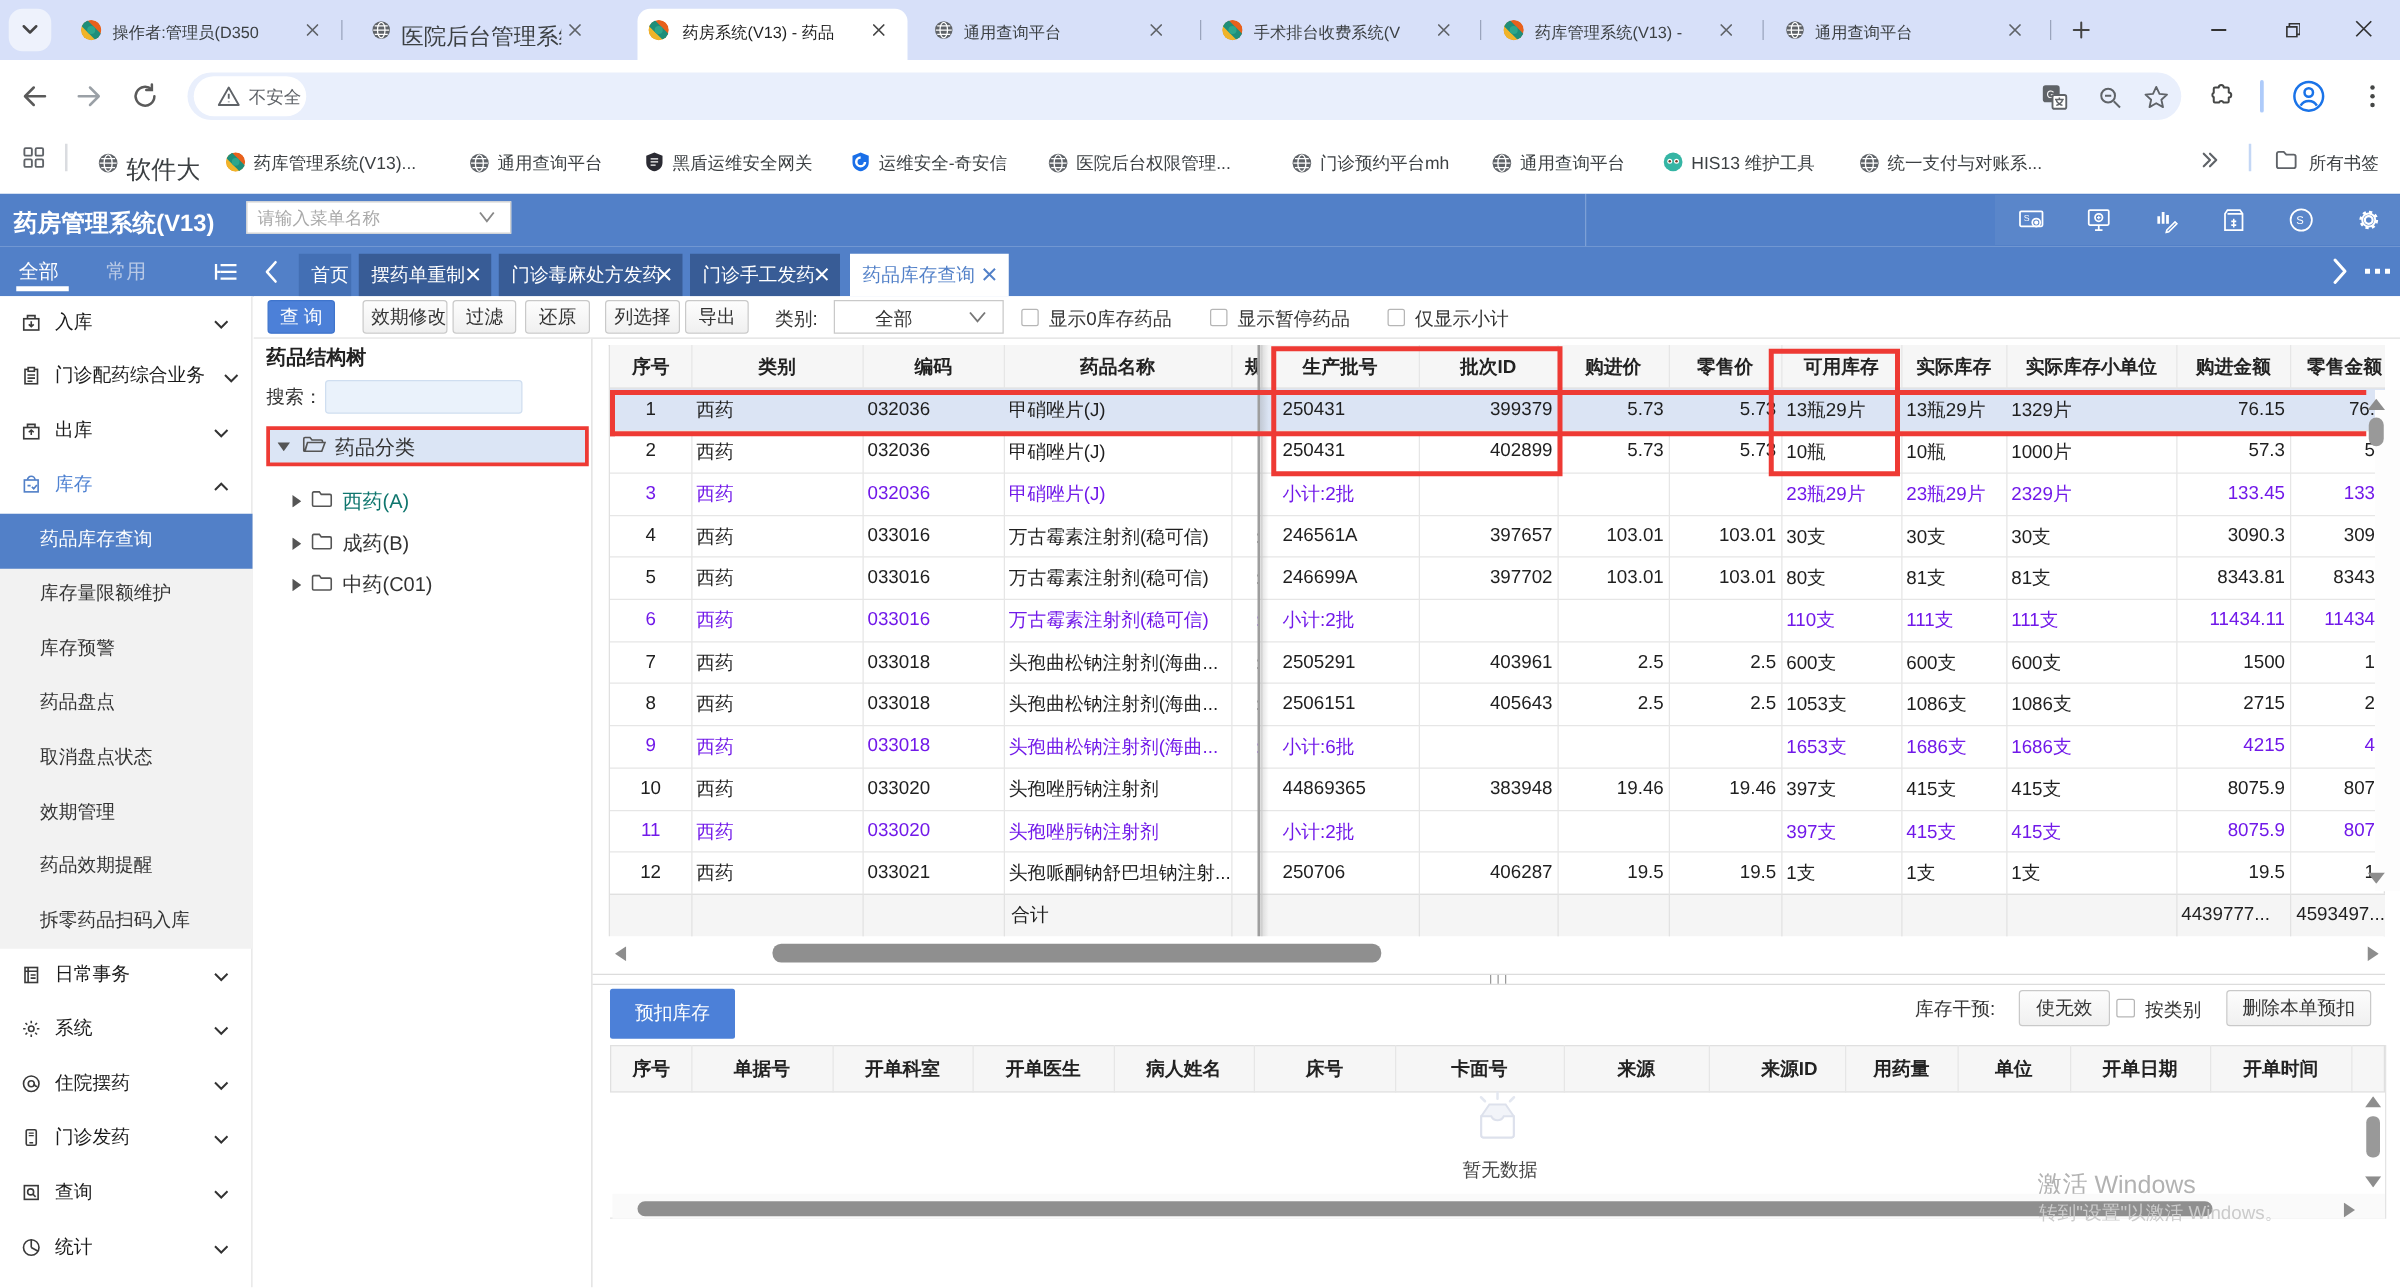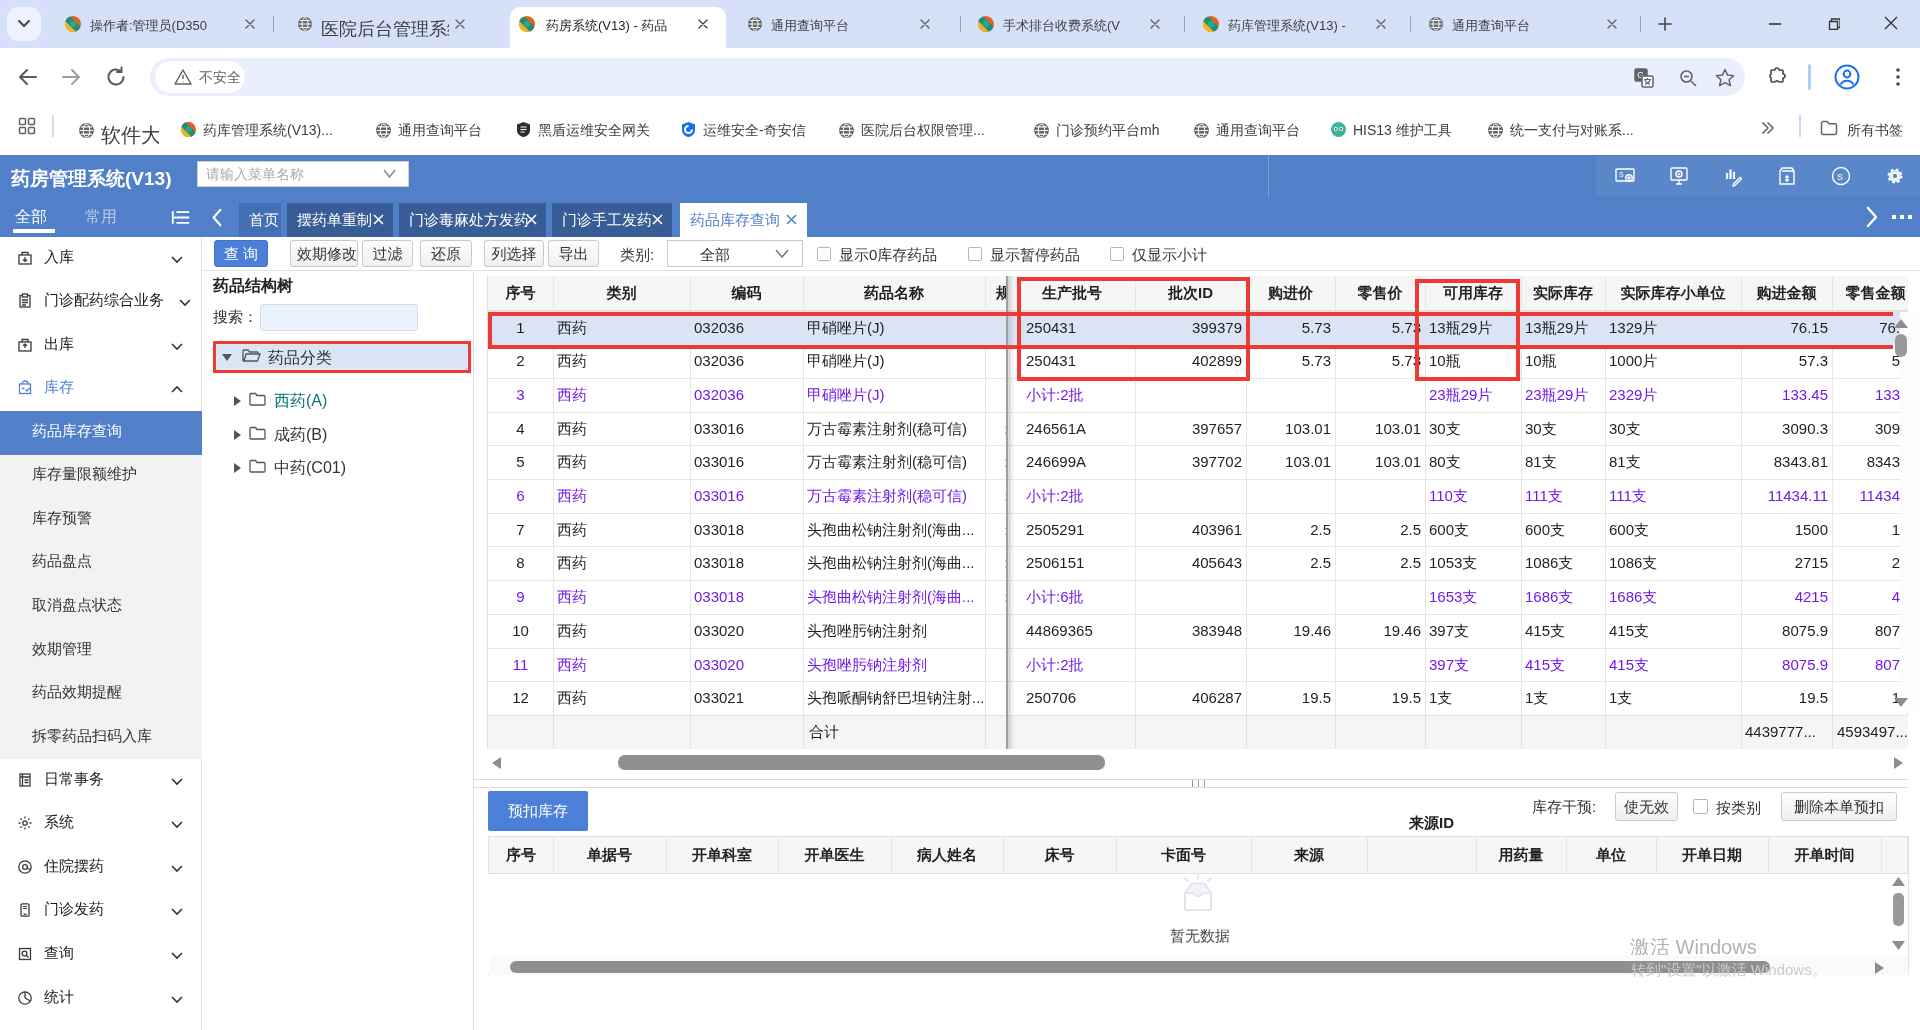--- a/index.html
+++ b/index.html
@@ -792,34 +792,34 @@
 <div class="ab" style="left:1017px;top:277px;width:233px;height:104px;border:4px solid #ee3a34;"></div>
 <div class="ab" style="left:1415px;top:279px;width:105px;height:102px;border:4px solid #ee3a34;"></div>
 <div class="ab" style="left:488px;top:312px;width:1405px;height:37px;border-top:4px solid #ee3a34;border-bottom:4px solid #ee3a34;border-left:4px solid #ee3a34;"></div>
 <div class="ab" style="left:474px;top:779px;width:1434px;height:1px;background:#dcdcdc;"></div>
 <div class="ab" style="left:474px;top:787px;width:1434px;height:1px;background:#dcdcdc;"></div>
 <div class="ab" style="left:1192px;top:780px;width:1px;height:7px;background:#9a9a9a;"></div>
 <div class="ab" style="left:1198px;top:780px;width:1px;height:7px;background:#9a9a9a;"></div>
 <div class="ab" style="left:1204px;top:780px;width:1px;height:7px;background:#9a9a9a;"></div>
 <div class="ab" style="left:488px;top:791px;width:100px;height:40px;background:#4c80d8;border-radius:2px;color:#fff;font-size:15px;text-align:center;line-height:40px;">预扣库存</div>
 <div class="ab tx" style="left:1532px;top:798px;font-size:15px;color:#333;">库存干预:</div>
-<div class="ab" style="left:1615px;top:792px;width:63px;height:29px;background:linear-gradient(#fdfdfd,#f0f0f0);border:1px solid #c9c9c9;border-radius:3px;color:#333;font-size:15px;text-align:center;line-height:27px;">使无效</div>
+<div class="ab" style="left:1615px;top:792px;width:73px;height:29px;background:linear-gradient(#fdfdfd,#f0f0f0);border:1px solid #c9c9c9;border-radius:3px;color:#333;font-size:15px;text-align:center;line-height:27px;">使无效</div>
 <div class="ab" style="left:1693px;top:799px;width:15px;height:15px;background:#fff;border:1px solid #b6b6b6;border-radius:2px;"></div>
 <div class="ab tx" style="left:1716px;top:799px;font-size:15px;color:#333;">按类别</div>
 <div class="ab" style="left:1781px;top:792px;width:116px;height:29px;background:linear-gradient(#fdfdfd,#f0f0f0);border:1px solid #c9c9c9;border-radius:3px;color:#333;font-size:15px;text-align:center;line-height:27px;">删除本单预扣</div>
 <div class="ab" style="left:488px;top:836px;width:1420px;height:38px;background:#f6f6f6;border:1px solid #e0e0e0;"></div>
 <div class="ab" style="left:489px;top:846px;width:64px;text-align:center;font-size:15px;font-weight:bold;color:#222;">序号</div>
 <div class="ab" style="left:553px;top:846px;width:113px;text-align:center;font-size:15px;font-weight:bold;color:#222;">单据号</div>
 <div class="ab" style="left:666px;top:846px;width:112px;text-align:center;font-size:15px;font-weight:bold;color:#222;">开单科室</div>
 <div class="ab" style="left:778px;top:846px;width:113px;text-align:center;font-size:15px;font-weight:bold;color:#222;">开单医生</div>
 <div class="ab" style="left:891px;top:846px;width:112px;text-align:center;font-size:15px;font-weight:bold;color:#222;">病人姓名</div>
 <div class="ab" style="left:1003px;top:846px;width:113px;text-align:center;font-size:15px;font-weight:bold;color:#222;">床号</div>
 <div class="ab" style="left:1116px;top:846px;width:135px;text-align:center;font-size:15px;font-weight:bold;color:#222;">卡面号</div>
 <div class="ab" style="left:1251px;top:846px;width:116px;text-align:center;font-size:15px;font-weight:bold;color:#222;">来源</div>
-<div class="ab" style="left:1367px;top:814px;width:109px;text-align:center;font-size:15px;font-weight:bold;color:#222;padding-left:20px;">来源ID</div>
+<div class="ab" style="left:1367px;top:846px;width:109px;text-align:center;font-size:15px;font-weight:bold;color:#222;padding-left:20px;">来源ID</div>
 <div class="ab" style="left:1476px;top:846px;width:90px;text-align:center;font-size:15px;font-weight:bold;color:#222;">用药量</div>
 <div class="ab" style="left:1566px;top:846px;width:90px;text-align:center;font-size:15px;font-weight:bold;color:#222;">单位</div>
 <div class="ab" style="left:1656px;top:846px;width:112px;text-align:center;font-size:15px;font-weight:bold;color:#222;">开单日期</div>
 <div class="ab" style="left:1768px;top:846px;width:113px;text-align:center;font-size:15px;font-weight:bold;color:#222;">开单时间</div>
 <div class="ab" style="left:553px;top:836px;width:1px;height:38px;background:#e6e6e6;"></div>
 <div class="ab" style="left:666px;top:836px;width:1px;height:38px;background:#e6e6e6;"></div>
 <div class="ab" style="left:778px;top:836px;width:1px;height:38px;background:#e6e6e6;"></div>
 <div class="ab" style="left:891px;top:836px;width:1px;height:38px;background:#e6e6e6;"></div>
 <div class="ab" style="left:1003px;top:836px;width:1px;height:38px;background:#e6e6e6;"></div>
 <div class="ab" style="left:1116px;top:836px;width:1px;height:38px;background:#e6e6e6;"></div>

